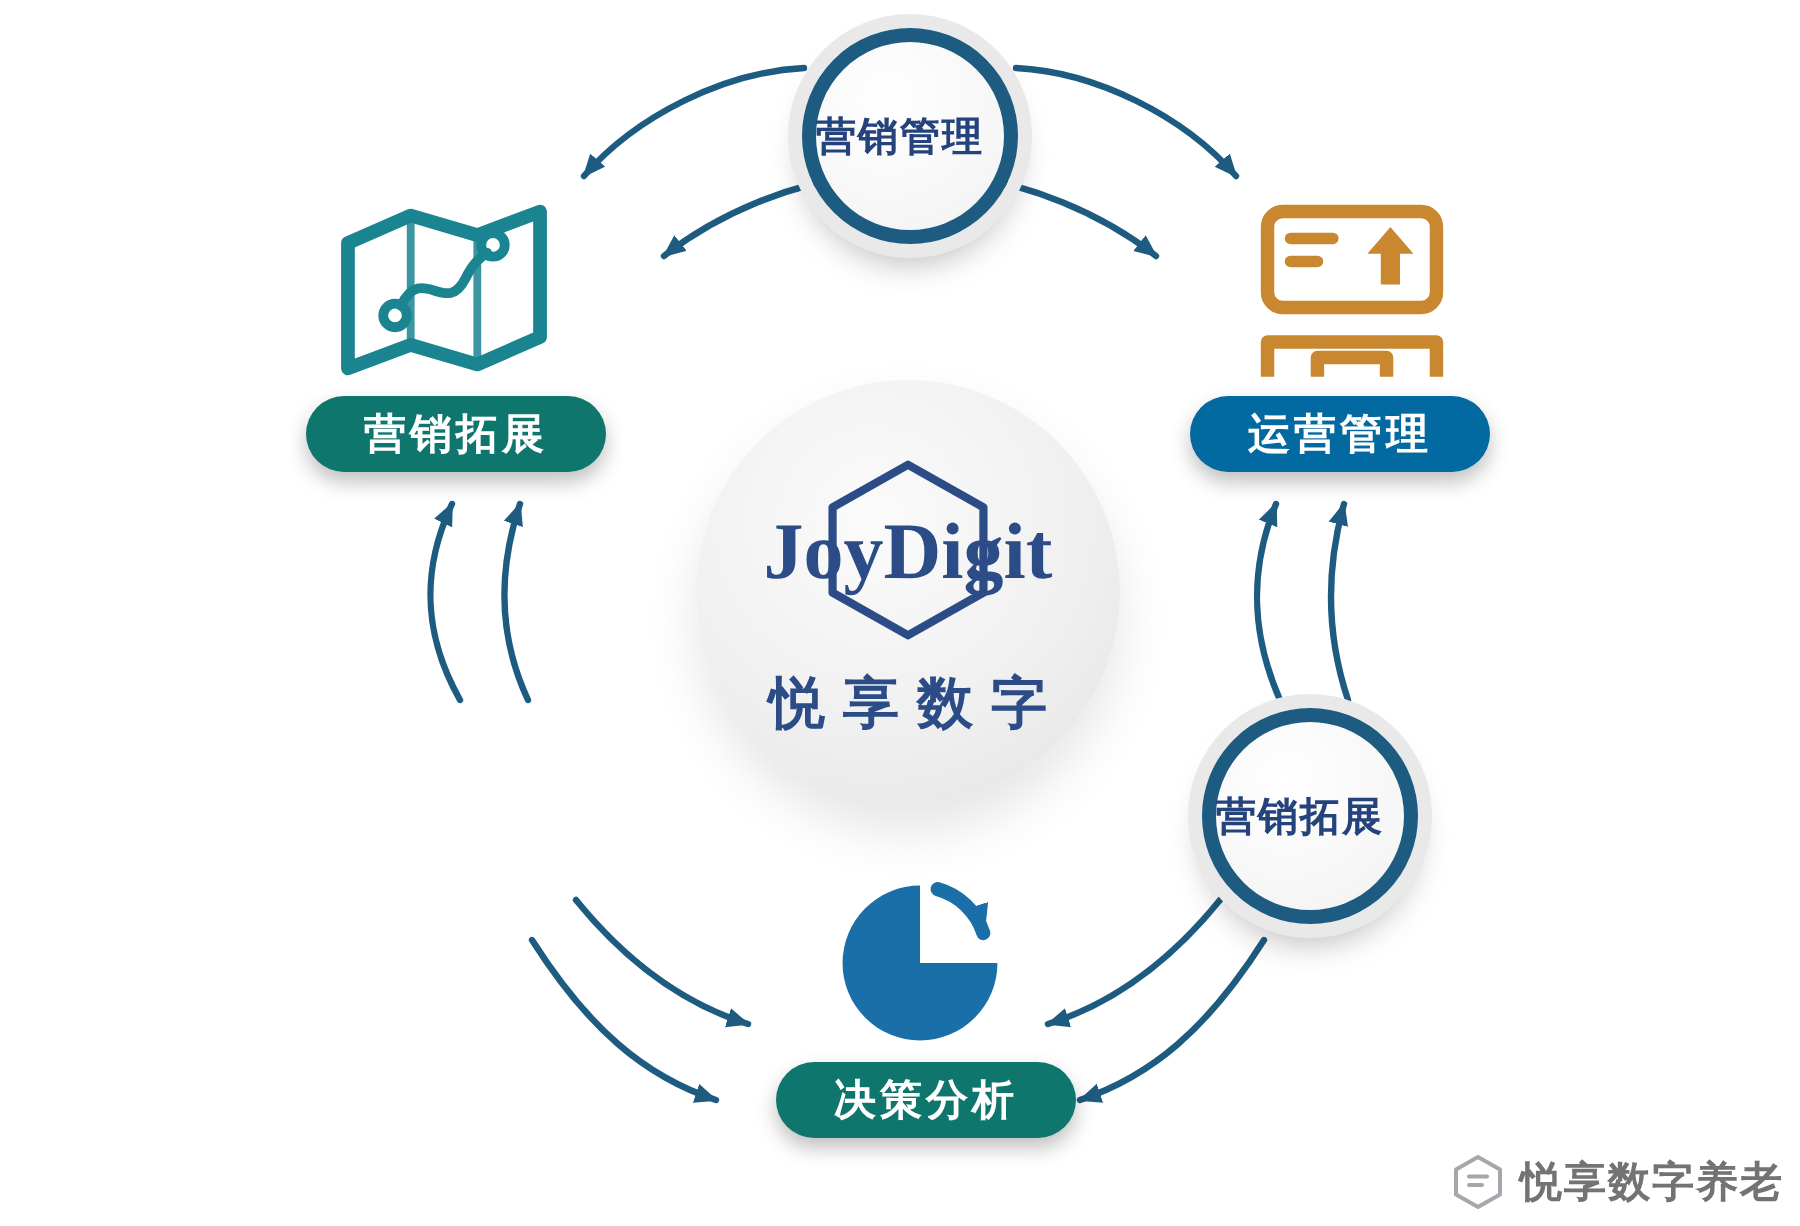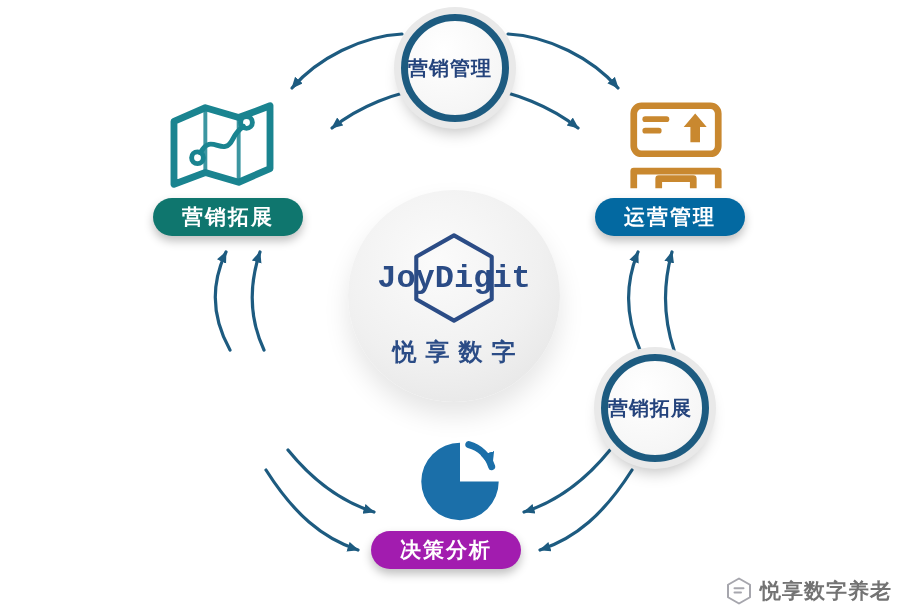--- a/index.html
+++ b/index.html
@@ -25,34 +25,34 @@
   
   .center-circle{
     position:absolute;left:348px;top:190px;width:212px;height:212px;border-radius:50%;
     background:radial-gradient(circle at 42% 33%,#fbfbfb 0%,#f0f0f0 55%,#e2e2e2 100%);
     box-shadow:0 14px 26px rgba(0,0,0,0.10);
     display:flex;flex-direction:column;align-items:center;justify-content:center;
   }
   .logo-wrap{position:relative;height:108px;display:flex;align-items:center;justify-content:center;width:100%;}
   .hexagon-svg{position:absolute;left:50%;top:50%;transform:translate(-50%,-50%);width:82px;height:92px;}
   .brand{
-    position:relative;font-family:Liberation Mono, monospace;
-    font-weight:bold;font-size:32px;color:#2b4c86;white-space:nowrap;
+    position:relative;font-family:Liberation Serif, serif;
+    font-weight:bold;font-size:40px;color:#2b4c86;white-space:nowrap;
   }
-  .brand-cn{font-size:24px;font-weight:bold;color:#2b4c86;letter-spacing:9px;padding-left:9px;margin-top:4px;white-space:nowrap;}
+  .brand-cn{font-size:28px;font-weight:bold;color:#2b4c86;letter-spacing:9px;padding-left:9px;margin-top:4px;white-space:nowrap;}
   
   .pill{
     position:absolute;width:150px;height:38px;border-radius:19px;
     display:flex;align-items:center;justify-content:center;
     color:#ffffff;font-size:21px;font-weight:bold;letter-spacing:2px;white-space:nowrap;
     box-shadow:0 5px 10px rgba(0,0,0,0.25);
   }
   .pill-teal{background:#0f766e;left:153px;top:198px;}
   .pill-orange{background:#0369a1;left:595px;top:198px;}
-  .pill-blue{background:#a21caf;left:371px;top:531px;}
+  .pill-blue{background:#0f766e;left:388px;top:531px;}
   
   .map-icon-box{position:absolute;left:168px;top:96px;width:108px;height:98px;}
   .kiosk-icon-box{position:absolute;left:628px;top:100px;width:96px;height:96px;}
   .pie-icon-box{position:absolute;left:416px;top:434px;width:88px;height:88px;}
   .map-icon-box svg,.kiosk-icon-box svg,.pie-icon-box svg{width:100%;height:100%;display:block;}
   
   .watermark{
     position:absolute;right:8px;bottom:8px;display:flex;align-items:center;gap:7px;
     color:#a6a6ad;
   }

